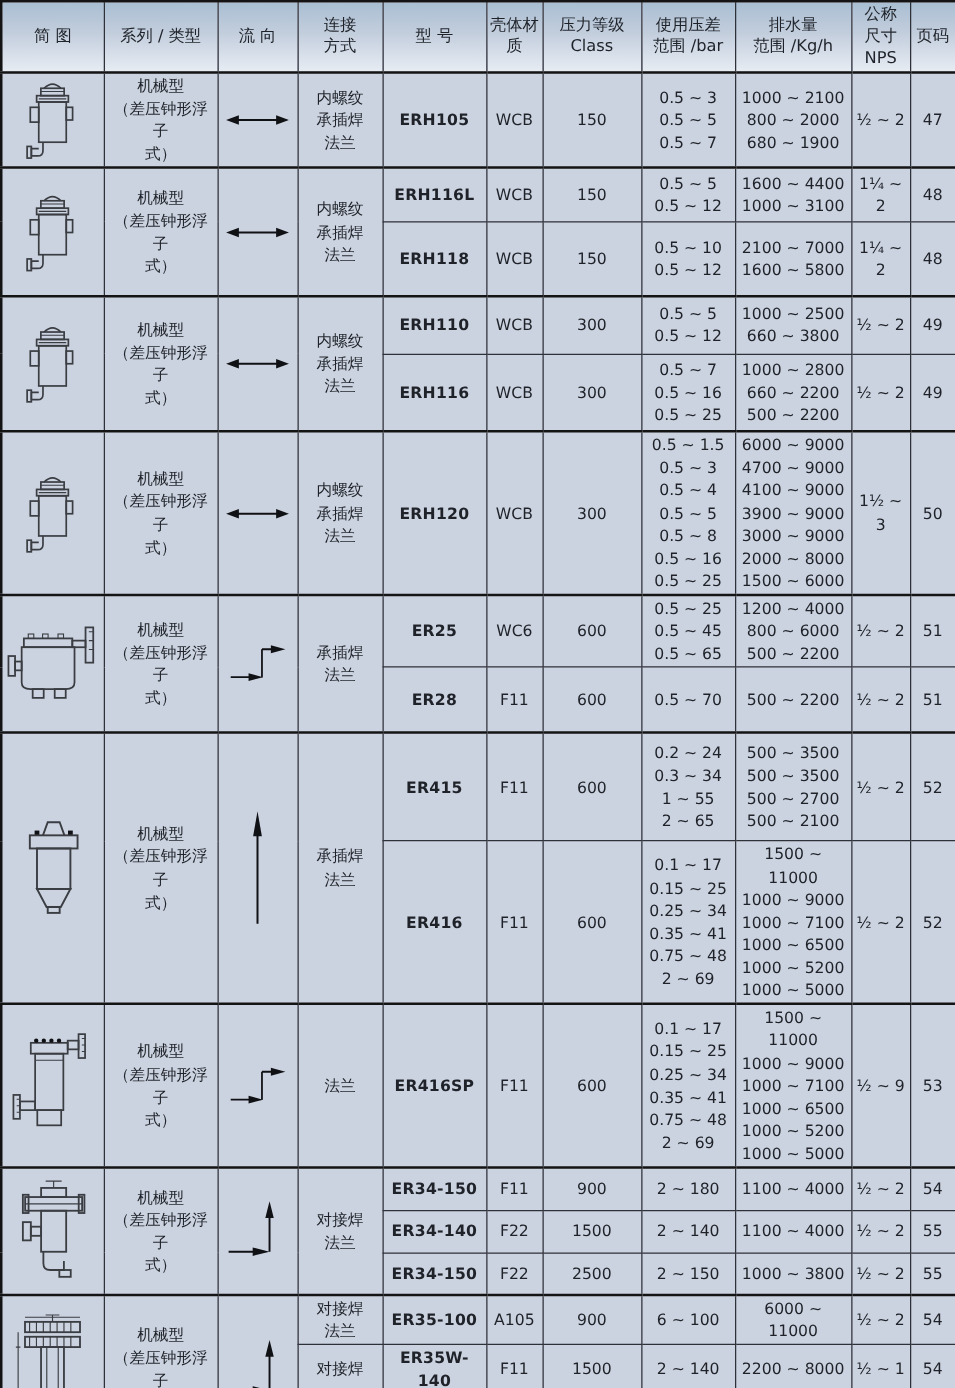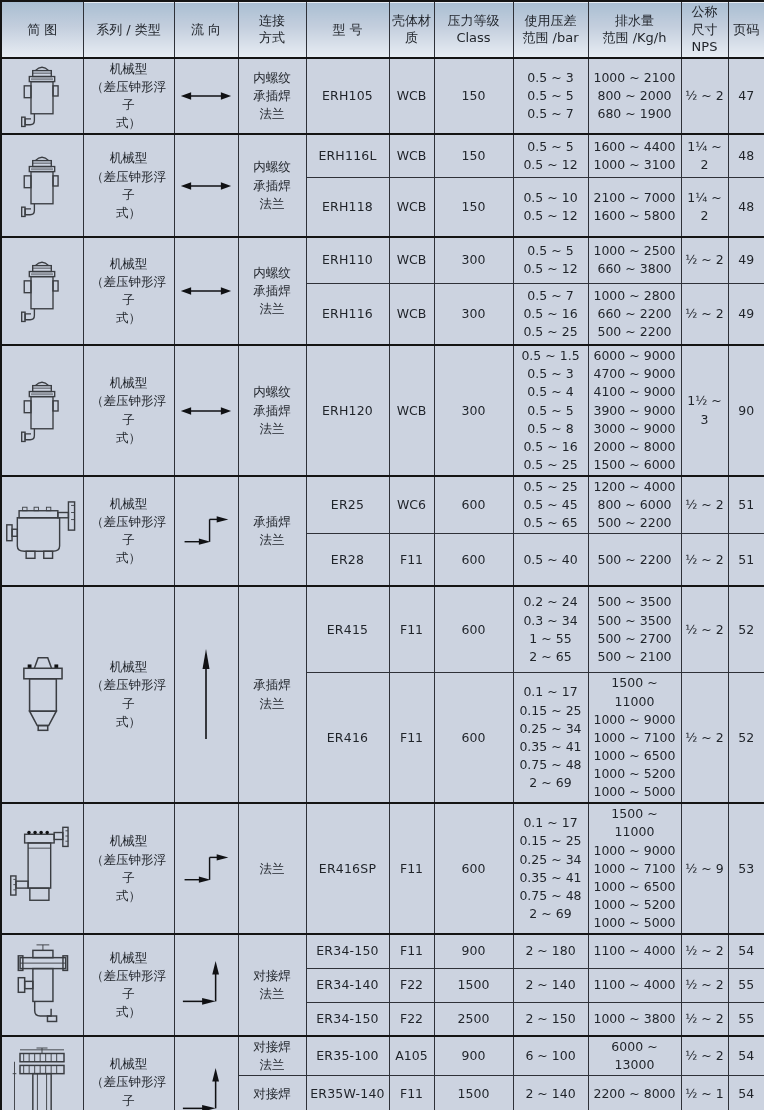--- a/index.html
+++ b/index.html
@@ -4,21 +4,21 @@
 <style>
   html,body{margin:0;padding:0;background:#9aa3b0;}
   .page{width:764px;min-height:1110px;background:#ccd3e0;font-family:"DejaVu Sans",sans-serif;color:#1f2329;}
   table.catalog{width:764px;border-collapse:collapse;table-layout:fixed;background:#ccd3e0;
     border:2px solid #141414;}
   td,th{border:1px solid #2e3138;padding:1px 2px;text-align:center;vertical-align:middle;
     white-space:pre-line;font-size:12.5px;line-height:1.45;overflow:hidden;}
   th{font-weight:normal;font-size:13px;line-height:1.35;
     background:linear-gradient(to bottom,#a9bed2 0%,#c3cedd 45%,#e7ecf3 100%);}
   tr.group-top td{border-top:2px solid #141414;}
-  .model{letter-spacing:.2px;}
+  .model{letter-spacing:.2px;font-weight:bold;}
   .diag-cell svg{display:block;margin:0 auto;}
   .flow-cell svg{display:block;margin:0 auto;}
   .stroke{fill:none;stroke:#3a3d42;stroke-width:1.6;stroke-linejoin:miter;}
   .thin{fill:none;stroke:#3a3d42;stroke-width:1;}
   .solid{fill:#101114;stroke:none;}
   .arrline{stroke:#101114;stroke-width:1.6;fill:none;}
 </style>
 </head>
 <body>
 
@@ -290,21 +290,21 @@
 0.5 ~ 16
 0.5 ~ 25</td>
     <td>6000 ~ 9000
 4700 ~ 9000
 4100 ~ 9000
 3900 ~ 9000
 3000 ~ 9000
 2000 ~ 8000
 1500 ~ 6000</td>
     <td>1½ ~ 3</td>
-    <td>90</td>
+    <td>50</td>
   </tr>
 
   <tr class="group-top" style="height:52px">
     <td rowspan="2" class="diag-cell"><svg width="74" height="74">
               <use href="#diagB"></use>
             </svg></td>
     <td rowspan="2">机械型
 （差压钟形浮子
 式）</td>
     <td rowspan="2" class="flow-cell"><svg width="50" height="50">
@@ -321,21 +321,21 @@
     <td>1200 ~ 4000
 800 ~ 6000
 500 ~ 2200</td>
     <td>½ ~ 2</td>
     <td>51</td>
   </tr>
   <tr style="height:52px">
     <td class="model">ER28</td>
     <td>F11</td>
     <td>600</td>
-    <td>0.5 ~ 40</td>
+    <td>0.5 ~ 70</td>
     <td>500 ~ 2200</td>
     <td>½ ~ 2</td>
     <td>51</td>
   </tr>
 
   <tr class="group-top" style="height:87px">
     <td rowspan="2" class="diag-cell"><svg width="58" height="84">
               <use href="#diagC"></use>
             </svg></td>
     <td rowspan="2">机械型
@@ -458,21 +458,21 @@
 式）</td>
     <td rowspan="3" class="flow-cell"><svg width="52" height="56">
               <use href="#arrRightUp"></use>
             </svg></td>
     <td>对接焊
 法兰</td>
     <td class="model">ER35-100</td>
     <td>A105</td>
     <td>900</td>
     <td>6 ~ 100</td>
-    <td>6000 ~ 13000</td>
+    <td>6000 ~ 11000</td>
     <td>½ ~ 2</td>
     <td>54</td>
   </tr>
   <tr style="height:36px">
     <td>对接焊</td>
     <td class="model">ER35W-140</td>
     <td>F11</td>
     <td>1500</td>
     <td>2 ~ 140</td>
     <td>2200 ~ 8000</td>

